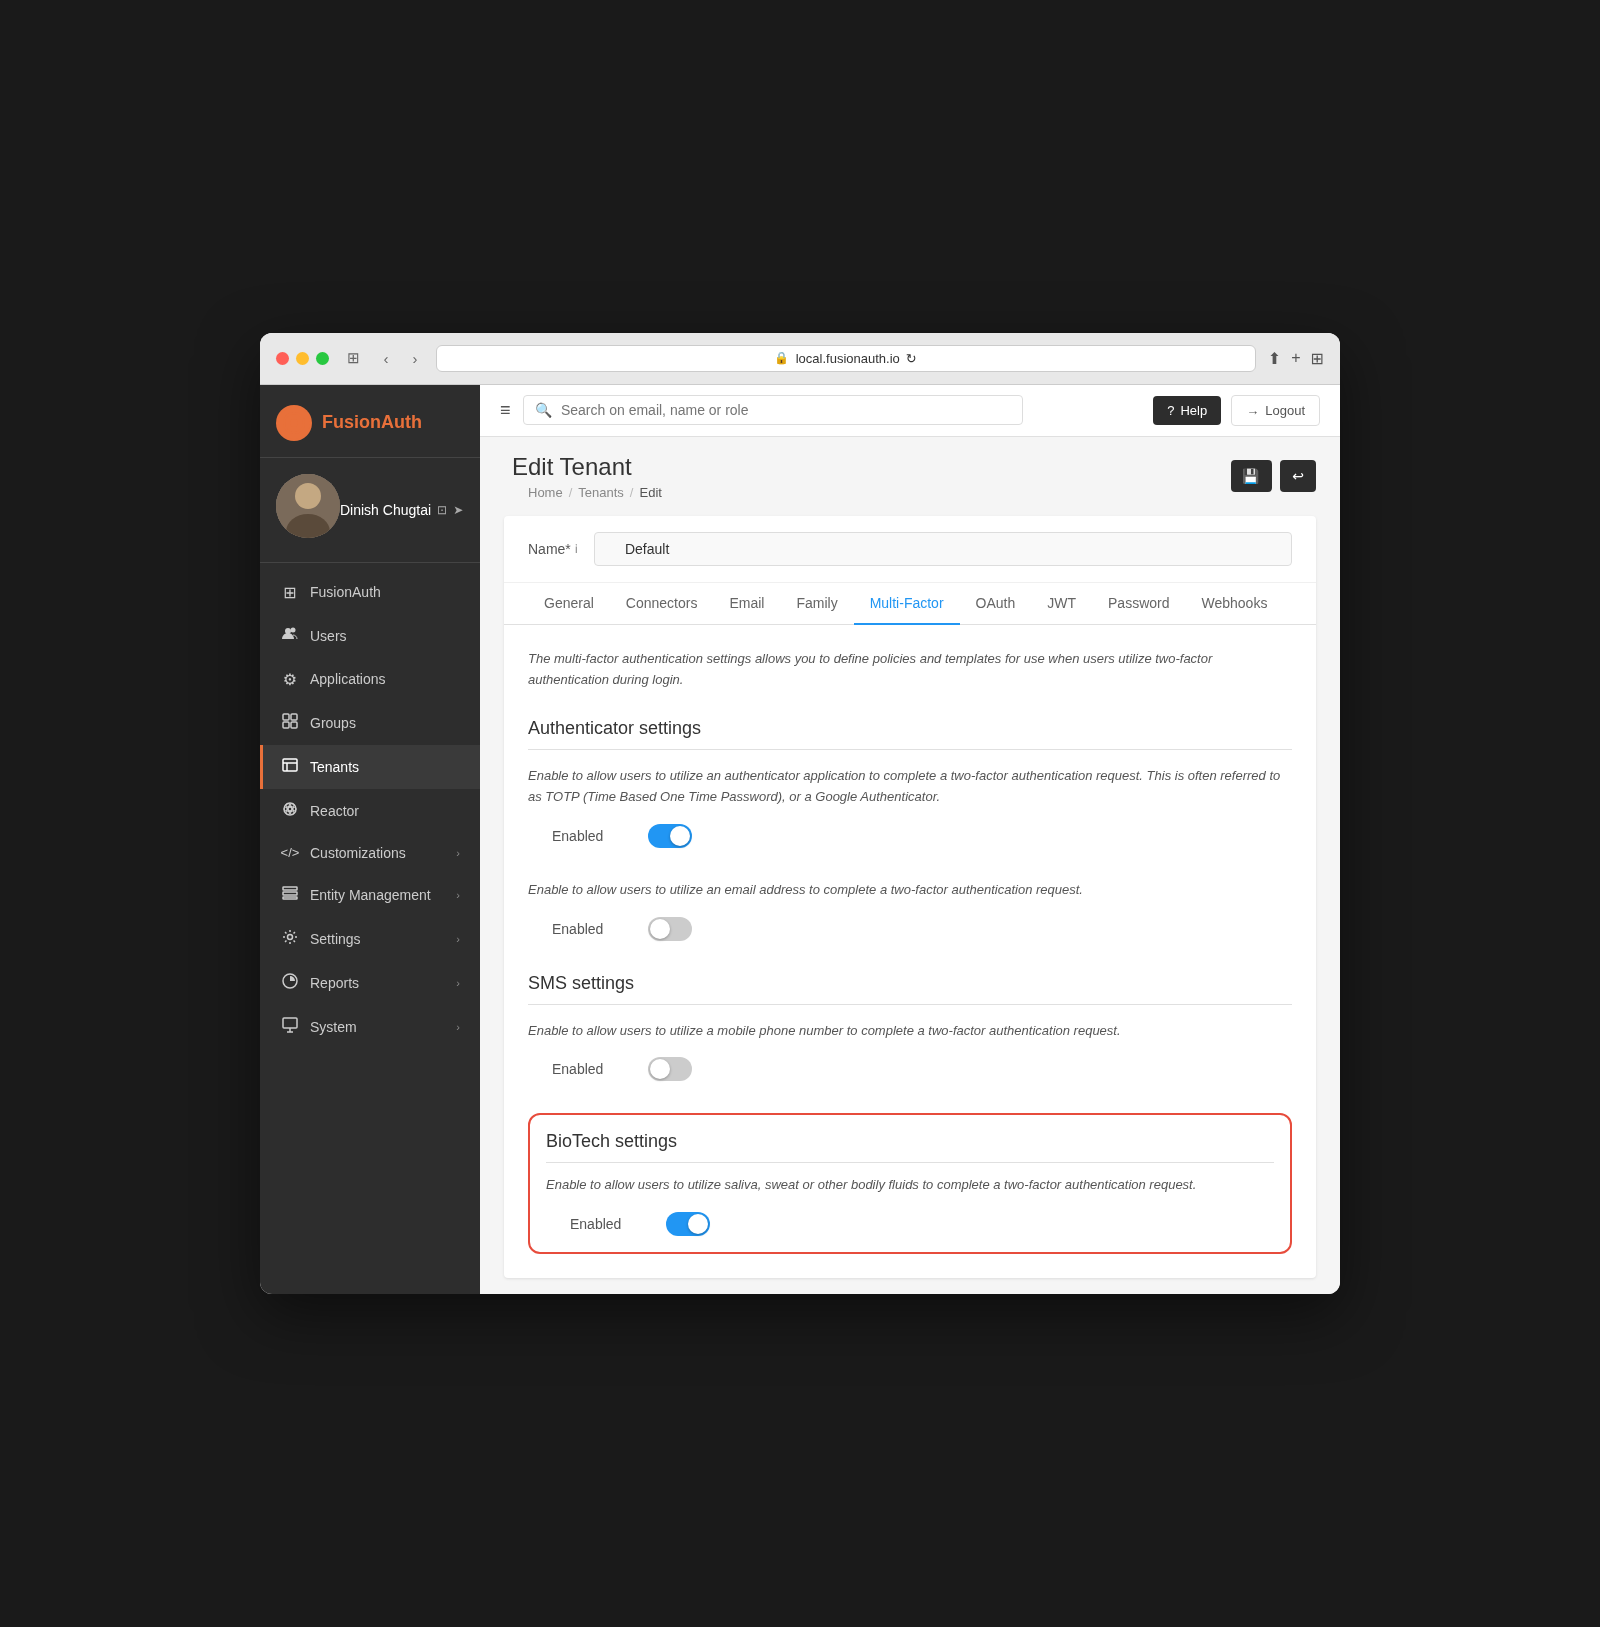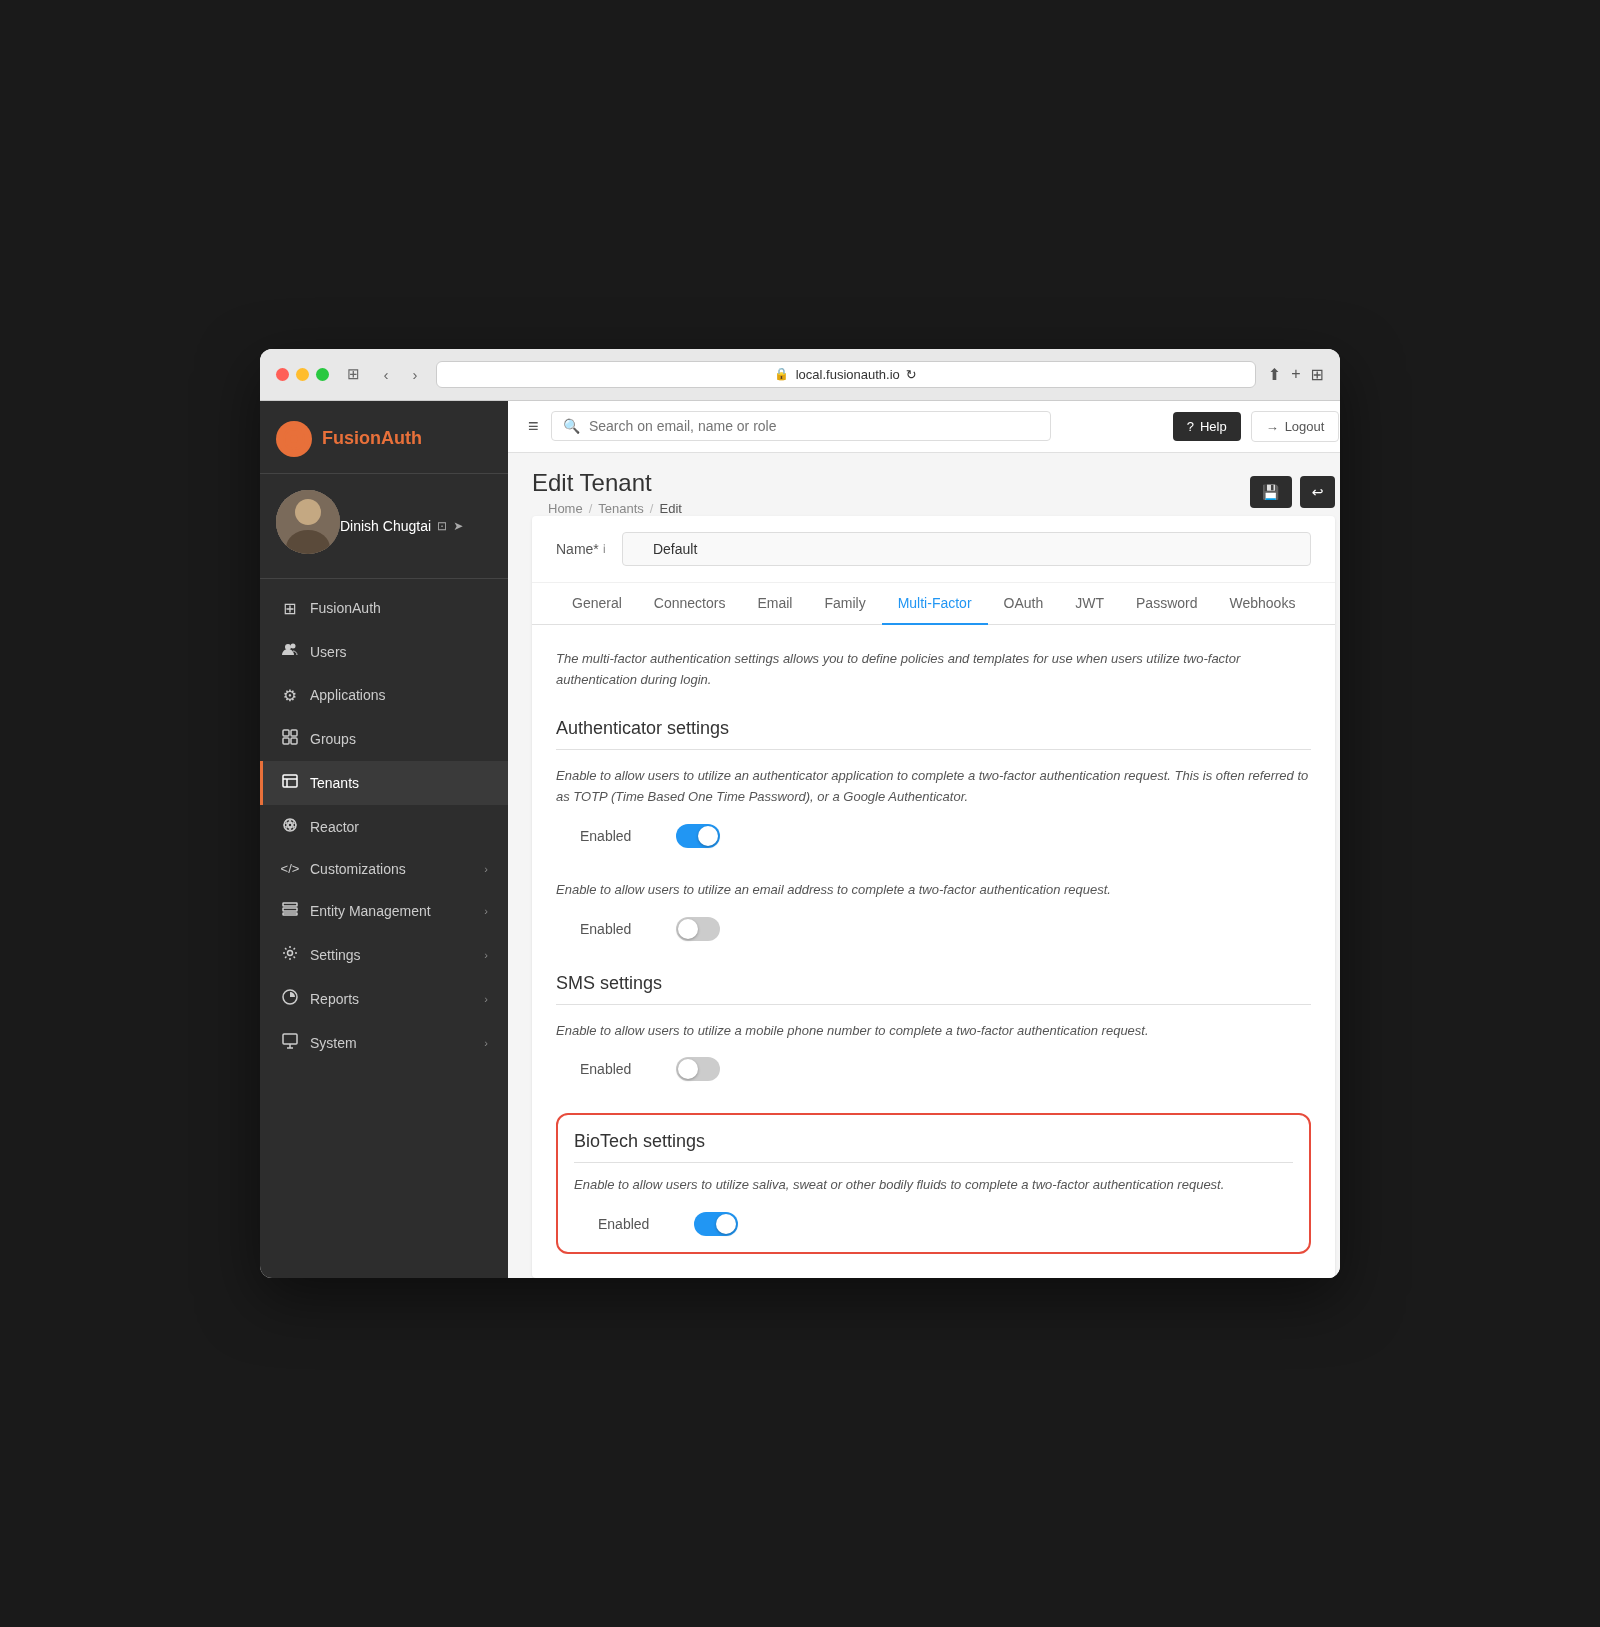--- a/index.html
+++ b/index.html
@@ -58,21 +58,21 @@
     }
 
     
     .app-layout {
       display: flex;
       height: calc(100% - 44px);
     }
 
     
     .sidebar {
-      width: 248px;
+      width: 220px;
       background: #2d2d2d;
       color: #fff;
       flex-shrink: 0;
       display: flex;
       flex-direction: column;
       min-height: 820px;
     }
 
     .sidebar-header {
       padding: 20px 16px 16px;
@@ -206,20 +206,21 @@
       background: #f5f5f5;
       overflow-y: auto;
     }
 
     .page-header {
       background: #f5f5f5;
       padding: 16px 24px 0;
       display: flex;
       align-items: center;
       justify-content: space-between;
+      margin-left: 8px;
     }
     .page-title { font-size: 24px; font-weight: 400; color: #333; }
     .breadcrumb {
       display: flex; align-items: center; gap: 6px;
       font-size: 13px; color: #888;
     }
     .breadcrumb a { color: #888; text-decoration: none; }
     .breadcrumb-sep { color: #bbb; }
     .breadcrumb .current { color: #555; }
 
@@ -229,21 +230,21 @@
       border: none;
       border-radius: 4px;
       padding: 8px 12px;
       color: #fff;
       cursor: pointer;
       font-size: 16px;
     }
 
     .content-card {
       background: #fff;
-      margin: 0 24px;
+      margin: 16px 24px;
       border-radius: 4px;
       box-shadow: 0 1px 3px rgba(0,0,0,0.1);
       overflow: hidden;
     }
 
     .name-row {
       padding: 16px 24px;
       display: flex;
       align-items: center;
       gap: 16px;

